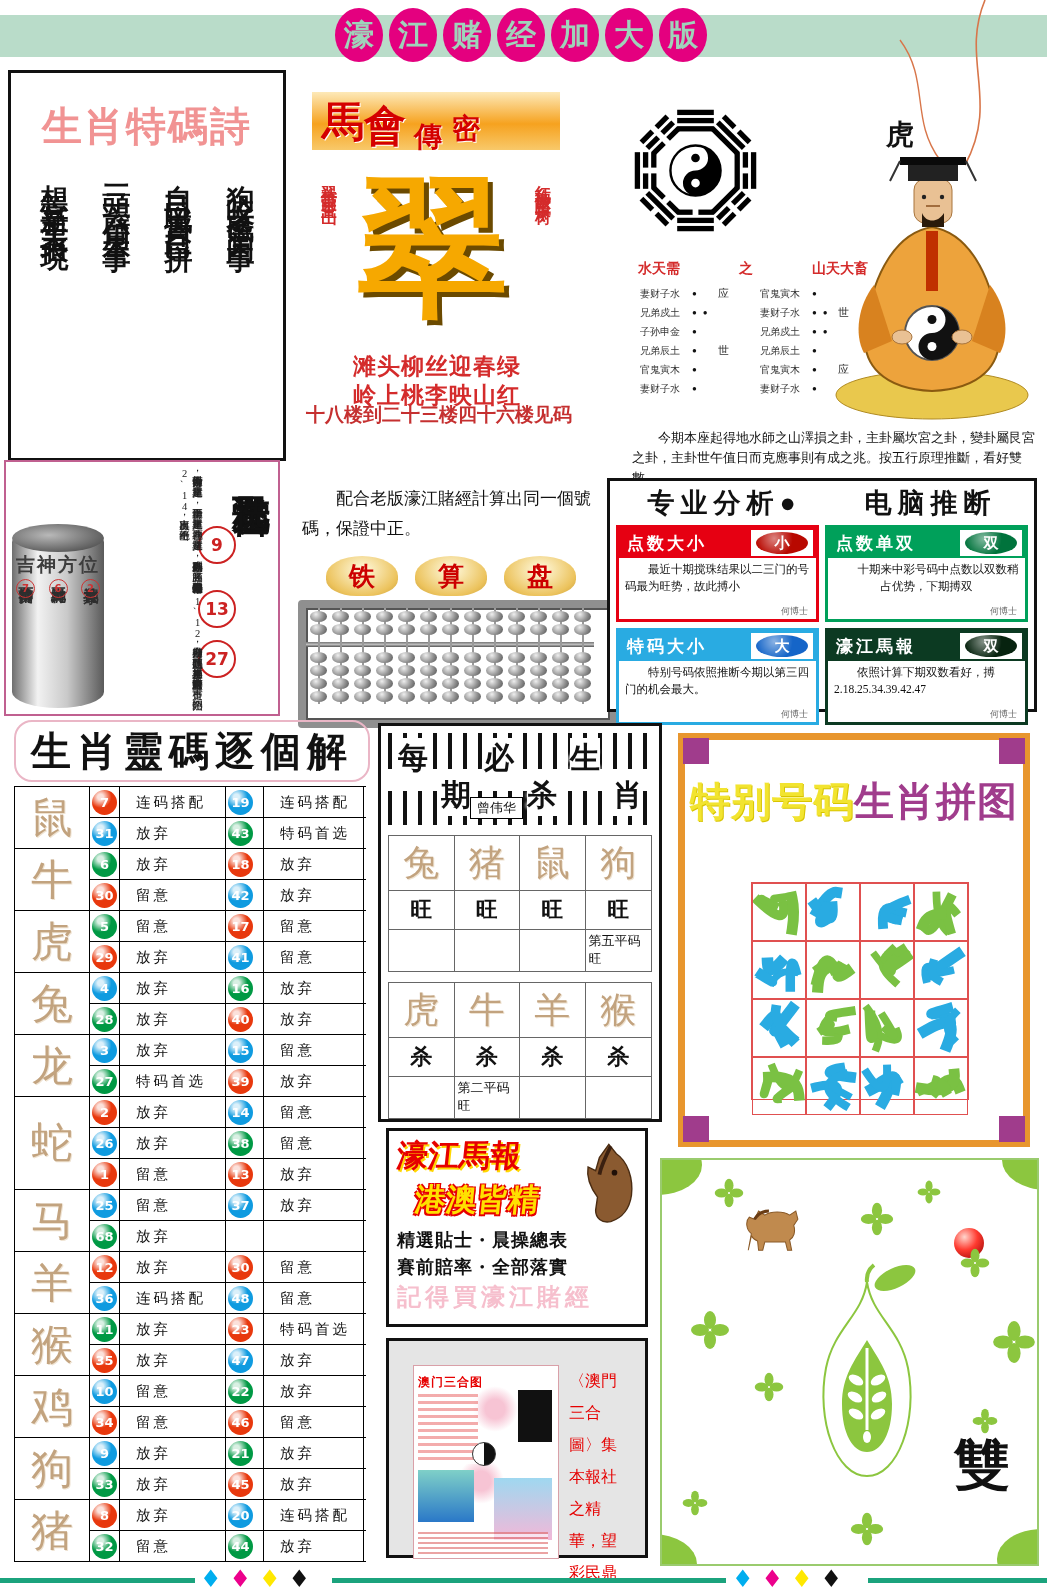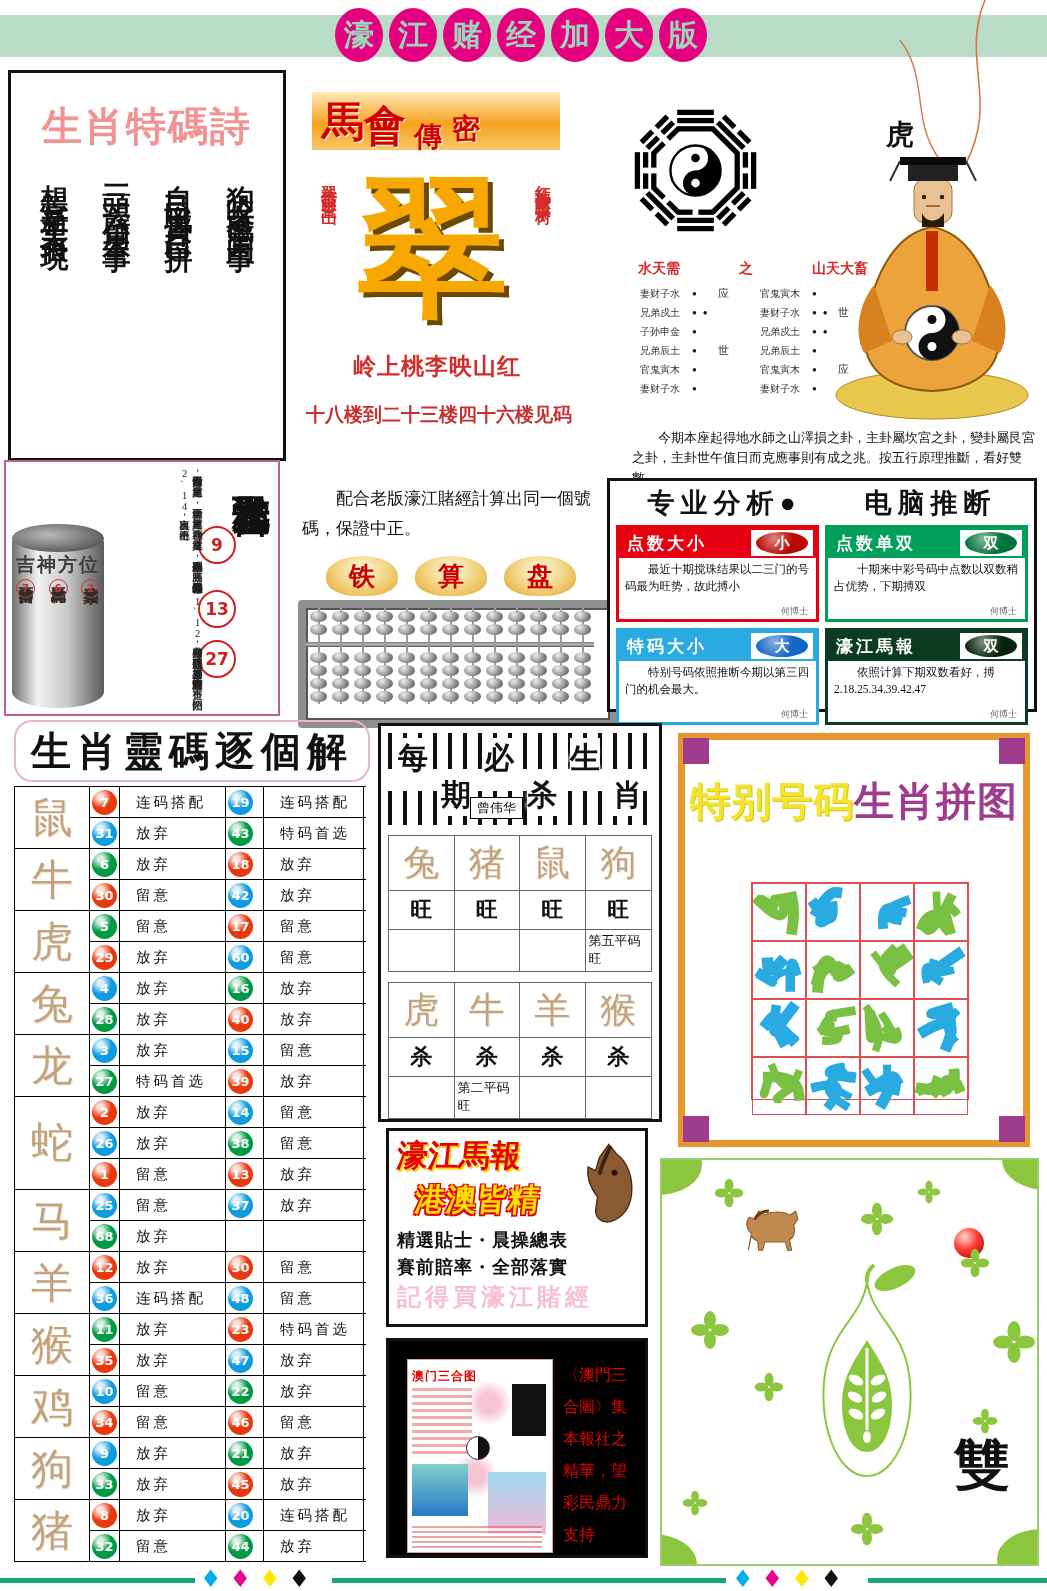--- a/index.html
+++ b/index.html
@@ -117,22 +117,22 @@
   .report{left:386px;top:1128px;width:262px;height:199px;border:3px solid #111;background:#fff;box-sizing:border-box;padding:4px 8px;}
   .rep1{font-size:31px;font-weight:bold;color:#e60000;transform:skewX(-6deg);width:150px;
         text-shadow:2px 2px 0 #ffd700;}
   .rep2{font-size:31px;font-weight:bold;color:#ffe000;transform:skewX(-6deg);margin:2px 0 6px 18px;width:150px;
         text-shadow:-1.5px -1.5px 0 #e60000,1.5px -1.5px 0 #e60000,-1.5px 1.5px 0 #e60000,1.5px 1.5px 0 #e60000;}
   .rep34{font-size:18px;font-weight:bold;letter-spacing:1px;line-height:27px;}
   .rep5{font-size:24px;font-weight:bold;color:#f2a0b4;margin-top:6px;}
   .rep6{font-size:24px;font-weight:bold;color:#f6bfcd;letter-spacing:4px;}
   .horsehead{position:absolute;right:6px;top:8px;}
   
-  .sanhe{left:386px;top:1338px;width:262px;height:220px;border:3px solid #111;background:#000000;box-sizing:border-box;
-         padding:18px;display:flex;}
+  .sanhe{left:386px;top:1338px;width:262px;height:220px;border:3px solid #111;background:#e5e5e5;box-sizing:border-box;
+         padding:24px;display:flex;}
   .thumb{position:relative;width:144px;height:192px;border:1px solid #d9a0a8;background:#fff;flex:none;overflow:hidden;}
   .thumb .tt{position:absolute;left:4px;top:8px;color:#e60000;font-size:12px;font-weight:bold;letter-spacing:1px;}
   .thumb .lines{position:absolute;left:4px;top:28px;width:60px;height:70px;
         background:repeating-linear-gradient(#e88 0 3px,#fff 3px 7px);opacity:.7;}
   .thumb .flower{position:absolute;width:46px;height:46px;border-radius:50%;
         background:radial-gradient(circle,#f7c4d4 0 30%,rgba(247,196,212,0) 70%);}
   .thumb .blk{position:absolute;right:6px;top:24px;width:34px;height:52px;background:#111;}
   .thumb .img1{position:absolute;left:4px;top:104px;width:56px;height:52px;background:linear-gradient(180deg,#7fd0c8,#2a78c8);}
   .thumb .img2{position:absolute;right:6px;top:112px;width:58px;height:62px;background:linear-gradient(180deg,#9fd8f0,#f2b8d8);}
   .thumb .yy{position:absolute;left:58px;top:76px;width:22px;height:22px;border-radius:50%;border:1px solid #333;
@@ -185,20 +185,21 @@
   <div class="abs banner" id="banner-chars">
       <span>馬</span>
       <span>會</span>
       <span>傳</span>
       <span>密</span>
     </div>
   <div class="abs vtext verse" style="left:318px;top:172px">翠竹带雨香三山</div>
   <div class="abs bigchar" style="left: 358px;">翠</div>
   <div class="abs vtext verse" style="left:532px;top:172px">红梅傲雪暖千树</div>
   <div class="abs couplet">
+    <div>滩头柳丝迎春绿</div>
     <div>岭上桃李映山红</div>
   </div>
   <div class="abs seecode">十八楼到二十三楼四十六楼见码</div>
 
   <div class="abs" style="left:628px;top:103px" id="bagua-holder"><svg width="135" height="135" viewBox="-70 -70 140 140">
         <g fill="#000">
           <g transform="rotate(0)">
             <rect x="-19" y="-63" width="38" height="5.5"></rect>
             <rect x="-19" y="-54.5" width="38" height="5.5"></rect>
             <rect x="-19" y="-46" width="38" height="5.5"></rect>
@@ -483,21 +484,21 @@
     <div class="an-grid" id="analysis-grid">
         <div style="border: 3px solid rgb(230, 0, 18);">
           <div class="panel-head" style="background: rgb(230, 0, 18);">
             <span class="hl">点数大小</span>
             <div class="badge-wrap">
               <div class="badge" style="background: radial-gradient(circle at 35% 30%, rgba(255, 255, 255, 0.5), rgba(255, 255, 255, 0) 50%) rgb(184, 8, 0);">小</div>
             </div>
           </div>
           <div class="panel-body">最近十期搅珠结果以二三门的号码最为旺势，故此搏小<span class="sign">何博士</span></div>
         </div>
-        <div style="border: 3px solid rgb(0, 160, 90);">
+        <div style="border: 3px solid rgb(0, 160, 90); text-align: center;">
           <div class="panel-head" style="background: rgb(0, 160, 90);">
             <span class="hl">点数单双</span>
             <div class="badge-wrap">
               <div class="badge" style="background: radial-gradient(circle at 35% 30%, rgba(255, 255, 255, 0.5), rgba(255, 255, 255, 0) 50%) rgb(0, 115, 60);">双</div>
             </div>
           </div>
           <div class="panel-body">十期来中彩号码中点数以双数稍占优势，下期搏双<span class="sign">何博士</span></div>
         </div>
         <div style="border: 3px solid rgb(41, 171, 226);">
           <div class="panel-head" style="background: rgb(41, 171, 226);">
@@ -584,21 +585,21 @@
               <div class="ball red">17</div>
             </div>
             <div class="zcell lab">留意</div>
           </div>
           <div class="zrow">
             <div class="zcell">
               <div class="ball red">29</div>
             </div>
             <div class="zcell lab">放弃</div>
             <div class="zcell">
-              <div class="ball blue">60</div>
+              <div class="ball blue">41</div>
             </div>
             <div class="zcell lab">留意</div>
           </div>
         </div>
       </div>
       <div class="zg">
         <div class="zimg">兔</div>
         <div>
           <div class="zrow">
             <div class="zcell">

